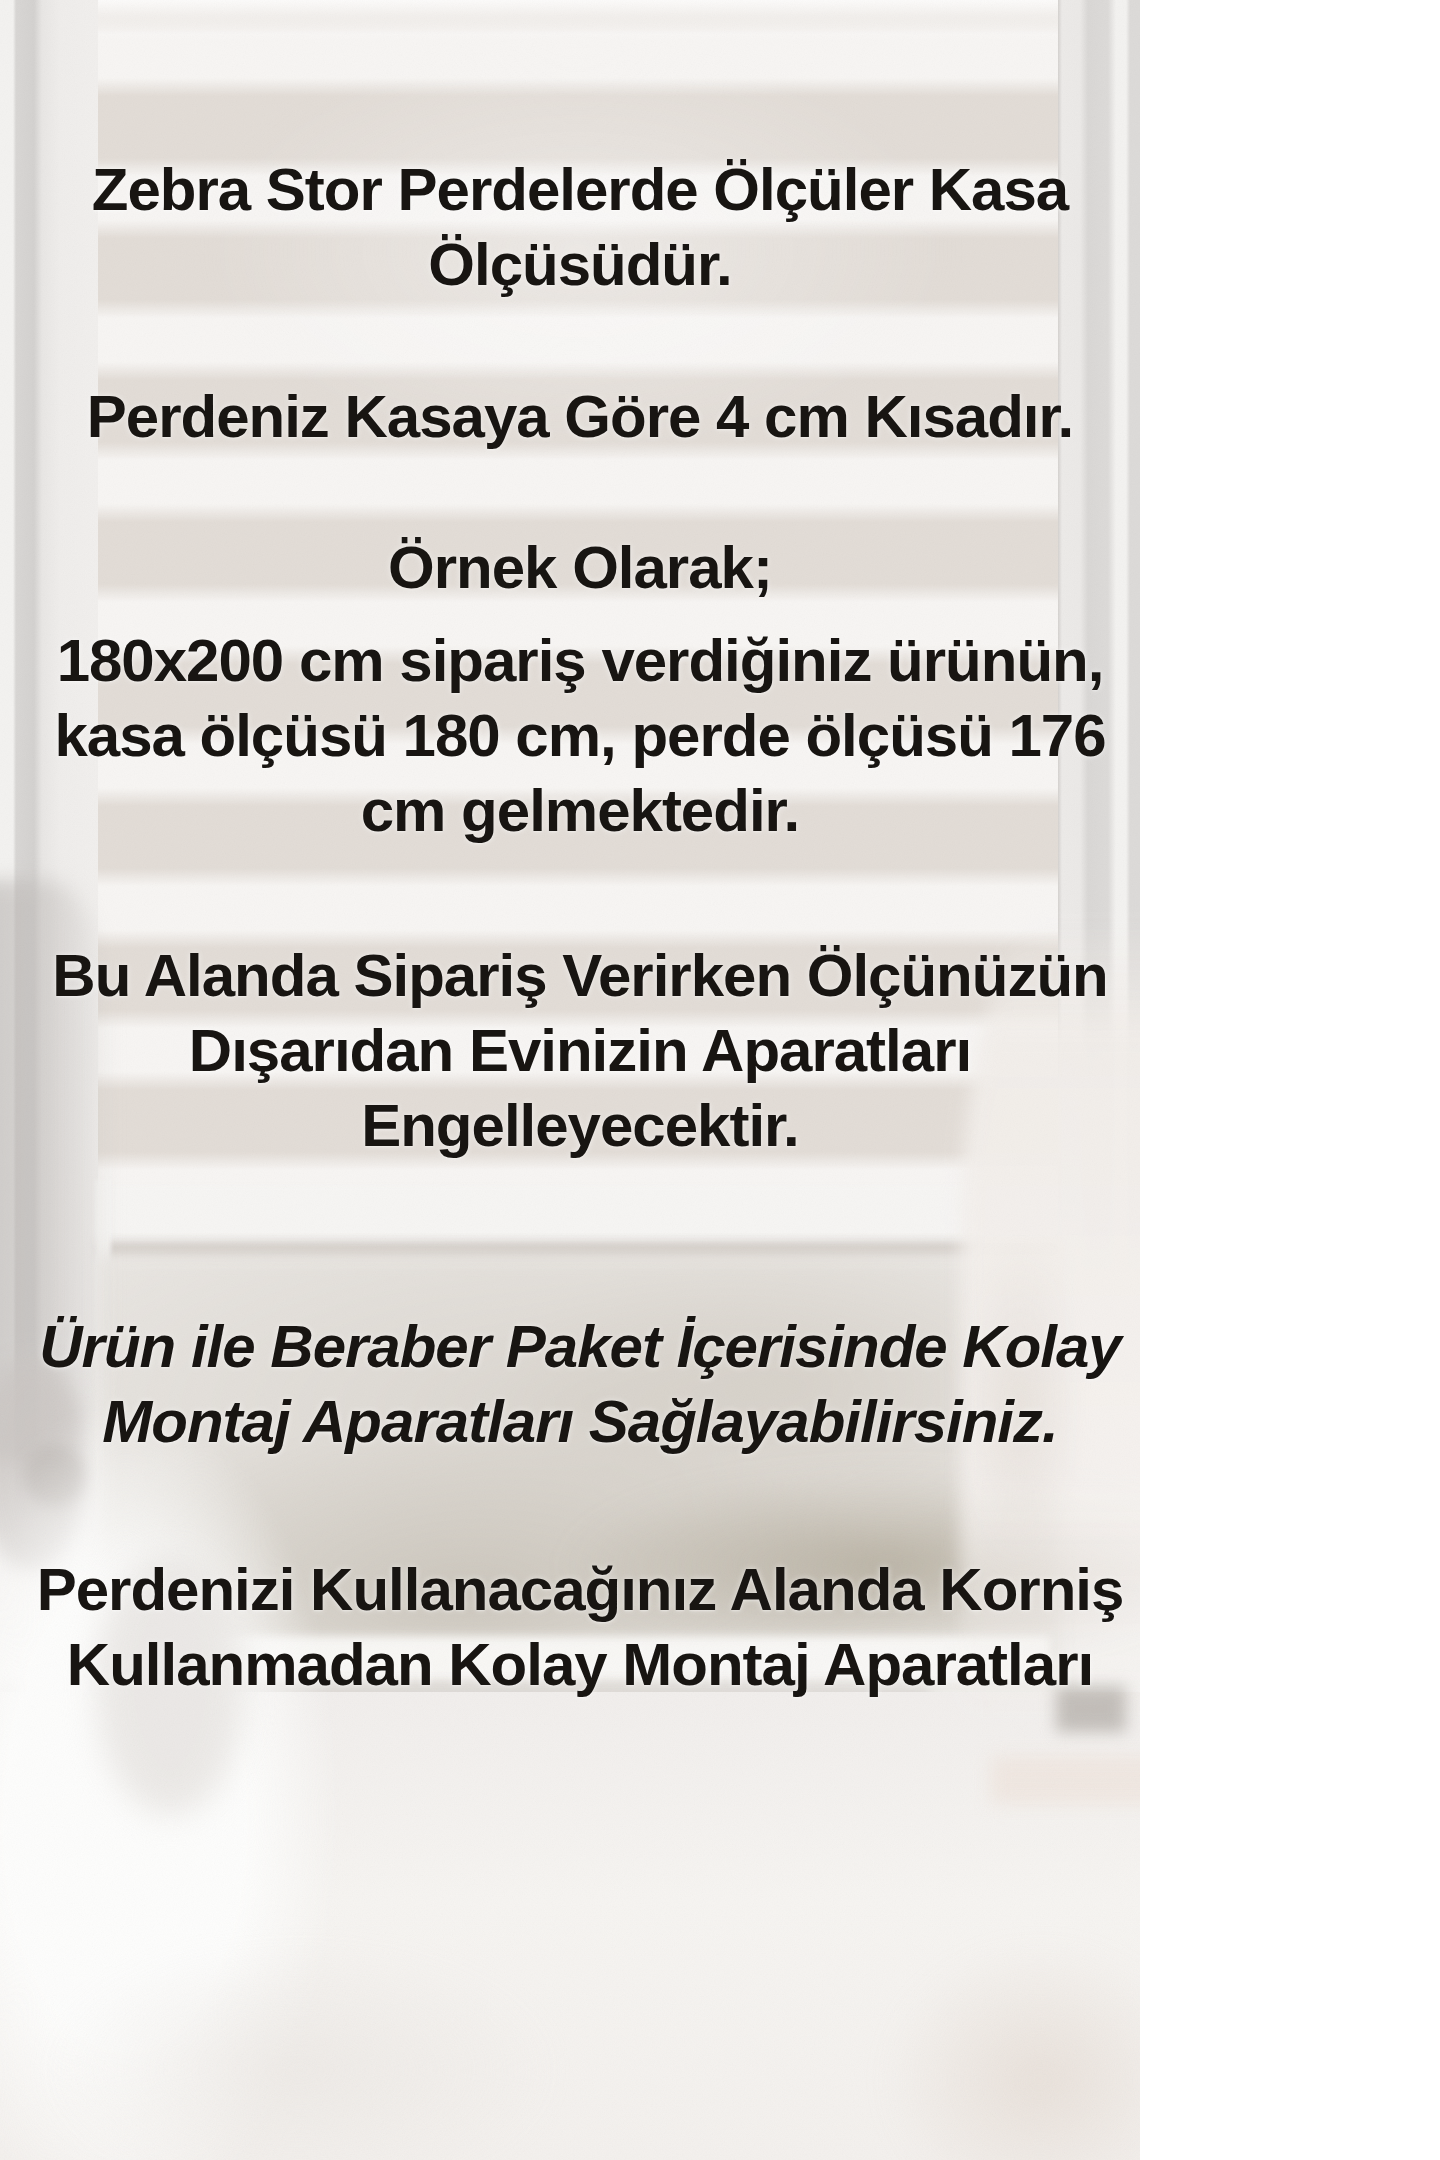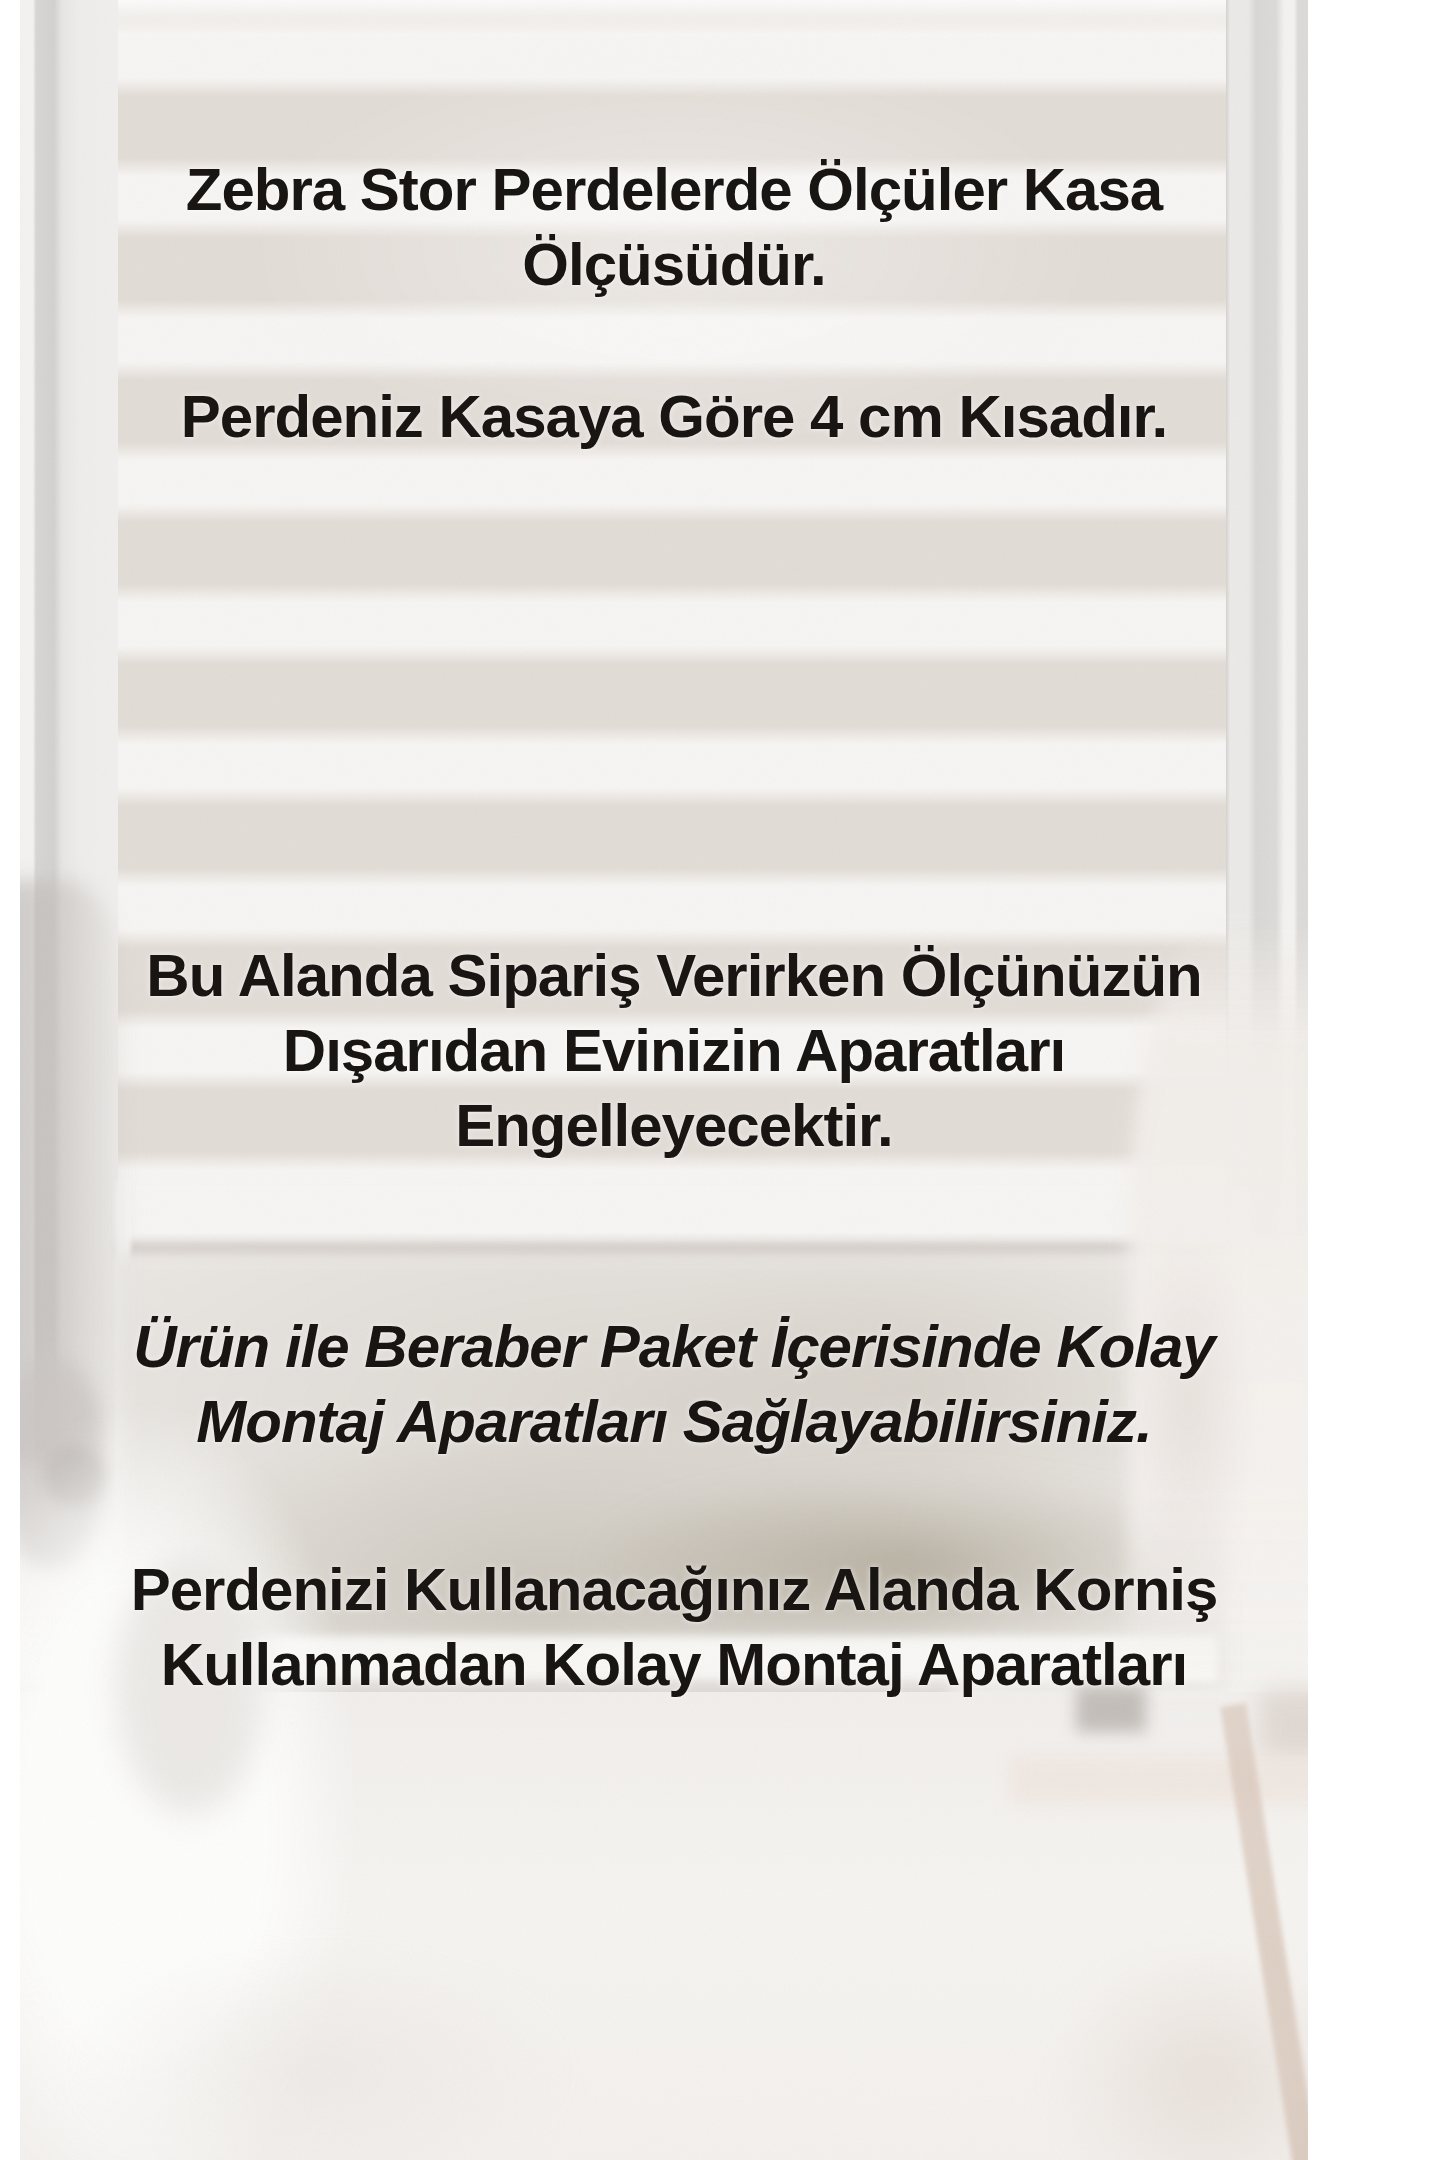--- a/index.html
+++ b/index.html
@@ -1,23 +1,22 @@
 <!DOCTYPE html>
 <html lang="tr"><head>
 <meta charset="utf-8">
 <title>Zebra Stor Perde Bilgilendirme</title>
 <style>
   html,body{margin:0;padding:0;background:#ffffff;}
   .canvas{
     position:relative;
-    width:1288px;height:2160px;
+    width:1140px;height:2160px;
     overflow:hidden;
     background:#f5f3f1;
     font-family:"Liberation Sans","DejaVu Sans",sans-serif;
-    margin-left:20px;
   }
   .canvas *{position:absolute;}
 
   
   .bg{inset:0;}
 
   .frame-left{
     left:0;top:0;width:100px;height:1560px;
     background:linear-gradient(90deg,
       #f3f2f0 0px,#f3f2f0 13px,
@@ -207,20 +206,27 @@
 
     <div class="tblock pos-b1">
       <span class="line">Zebra Stor Perdelerde Ölçüler Kasa</span>
       <span class="line">Ölçüsüdür.</span>
     </div>
 
     <div class="tblock pos-b2">
       <span class="line">Perdeniz Kasaya Göre 4 cm Kısadır.</span>
     </div>
 
+    <div class="tblock pos-b3">
+      <span class="line">Örnek Olarak;</span>
+      <span class="gap18"></span>
+      <span class="line">180x200 cm sipariş verdiğiniz ürünün,</span>
+      <span class="line">kasa ölçüsü 180 cm, perde ölçüsü 176</span>
+      <span class="line">cm gelmektedir.</span>
+    </div>
 
     <div class="tblock pos-b4">
       <span class="line">Bu Alanda Sipariş Verirken Ölçünüzün</span>
       <span class="line">Dışarıdan Evinizin Aparatları</span>
       <span class="line">Engelleyecektir.</span>
     </div>
 
     <div class="tblock pos-b5">
       <span class="line">Ürün ile Beraber Paket İçerisinde Kolay</span>
       <span class="line">Montaj Aparatları Sağlayabilirsiniz.</span>

